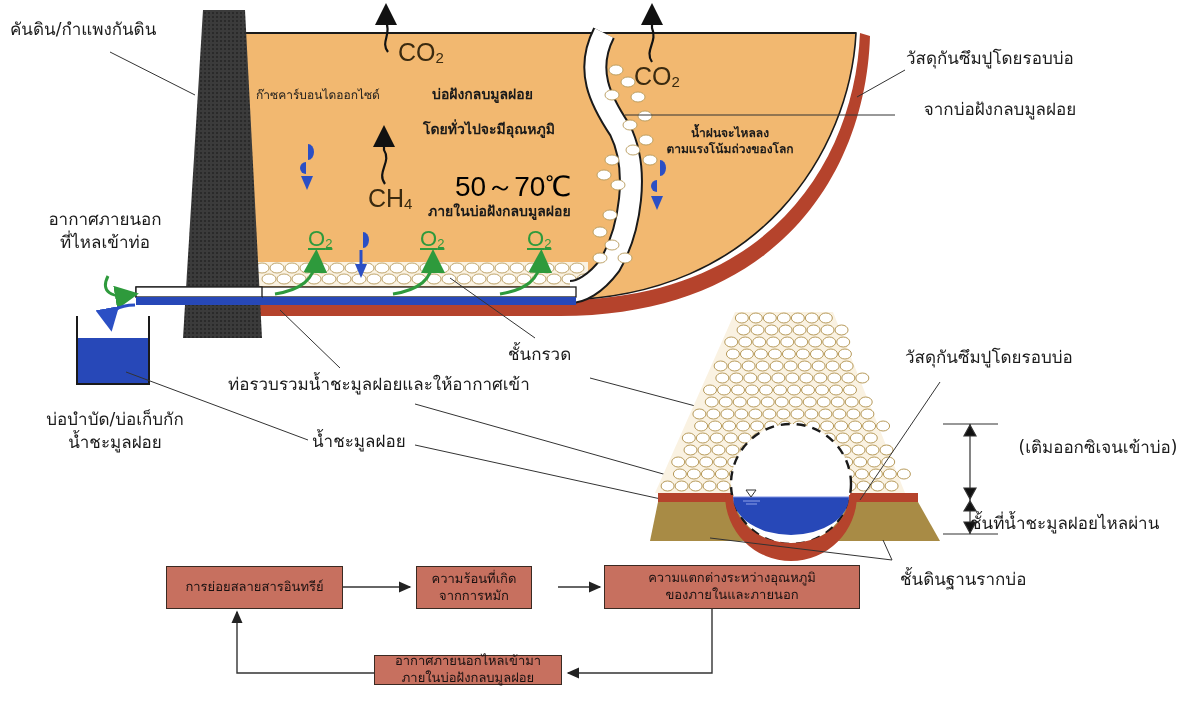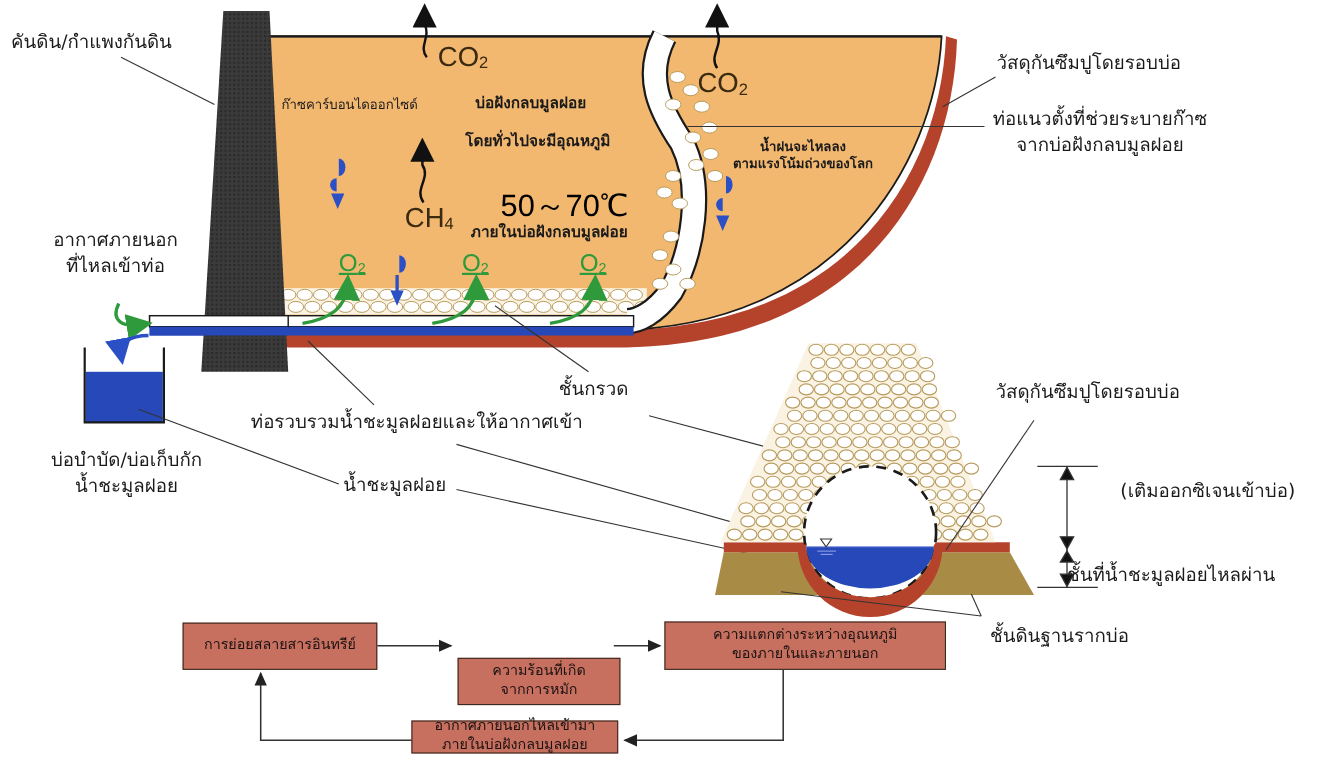--- a/index.html
+++ b/index.html
@@ -394,24 +394,23 @@
   </g>
 
   <g stroke="#333" stroke-width="1.4" fill="none">
     <line x1="343" y1="587" x2="410" y2="587" marker-end="url(#arrBlack)"></line>
     <line x1="558" y1="587" x2="600" y2="587" marker-end="url(#arrBlack)"></line>
     <polyline points="712,609 712,673 568,673" marker-end="url(#arrBlack)"></polyline>
     <polyline points="375,673 237,673 237,612" marker-end="url(#arrBlack)"></polyline>
   </g>
 </svg>
 
-<div class="lbl" style="left:10px;top:28px">คันดิน/กำแพงกันดิน</div>
+<div class="lbl" style="left:10px;top:18px">คันดิน/กำแพงกันดิน</div>
 <div class="lbl" style="left:906px;top:47px">วัสดุกันซึมปูโดยรอบบ่อ</div>
 <div class="lbl center" style="left:900px;top:98px;width:200px">
-  <div>ท่อแนวตั้งที่ช่วยระบายก๊าซ</div>
   <div>จากบ่อฝังกลบมูลฝอย</div>
 </div>
 <div class="lbl center" style="left:40px;top:208px;width:130px">
   <div>อากาศภายนอก</div>
   <div>ที่ไหลเข้าท่อ</div>
 </div>
 <div class="lbl" style="left:508px;top:343px">ชั้นกรวด</div>
 <div class="lbl" style="left:228px;top:373px">ท่อรวบรวมน้ำชะมูลฝอยและให้อากาศเข้า</div>
 <div class="lbl center" style="left:30px;top:408px;width:170px">
   <div>บ่อบำบัด/บ่อเก็บกัก</div>
@@ -439,19 +438,19 @@
 <div class="lbl" style="left:905px;top:346px">วัสดุกันซึมปูโดยรอบบ่อ</div>
 <div class="lbl center" style="left:998px;top:436px;width:200px">
   <div>(เติมออกซิเจนเข้าบ่อ)</div>
 </div>
 <div class="lbl" style="left:970px;top:512px">ชั้นที่น้ำชะมูลฝอยไหลผ่าน</div>
 <div class="lbl" style="left:900px;top:568px">ชั้นดินฐานรากบ่อ</div>
 
 <div class="box" style="left:166px;top:566px;width:177px;height:43px">
       <span>การย่อยสลายสารอินทรีย์</span>
     </div>
-<div class="box" style="left:416px;top:598px;width:148px;height:43px;white-space:pre-line"><span>ความร้อนที่เกิด
+<div class="box" style="left:416px;top:566px;width:116px;height:43px;white-space:pre-line"><span>ความร้อนที่เกิด
 จากการหมัก</span></div>
 <div class="box" style="left:604px;top:565px;width:256px;height:44px;white-space:pre-line"><span>ความแตกต่างระหว่างอุณหภูมิ
 ของภายในและภายนอก</span></div>
 <div class="box" style="left:374px;top:655px;width:188px;height:30px;white-space:pre-line"><span>อากาศภายนอกไหลเข้ามา
 ภายในบ่อฝังกลบมูลฝอย</span></div>
 </div>
 
 </body></html>

